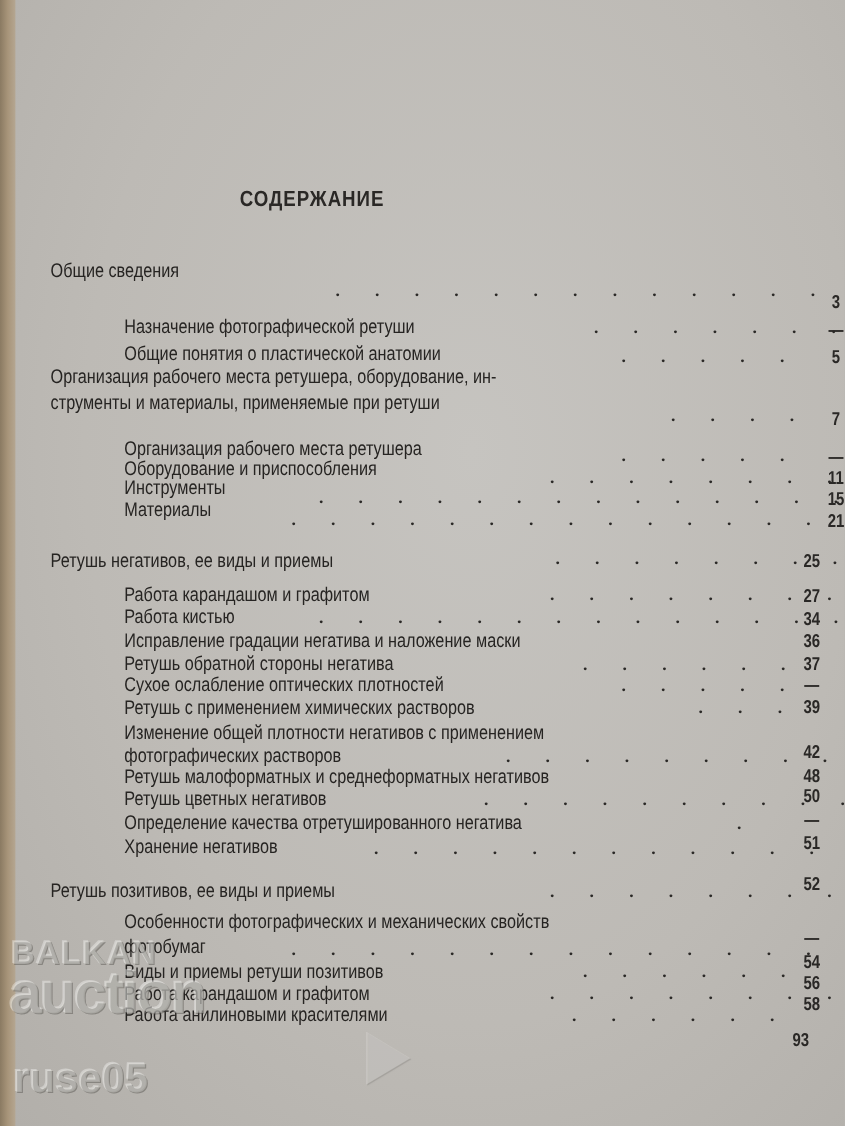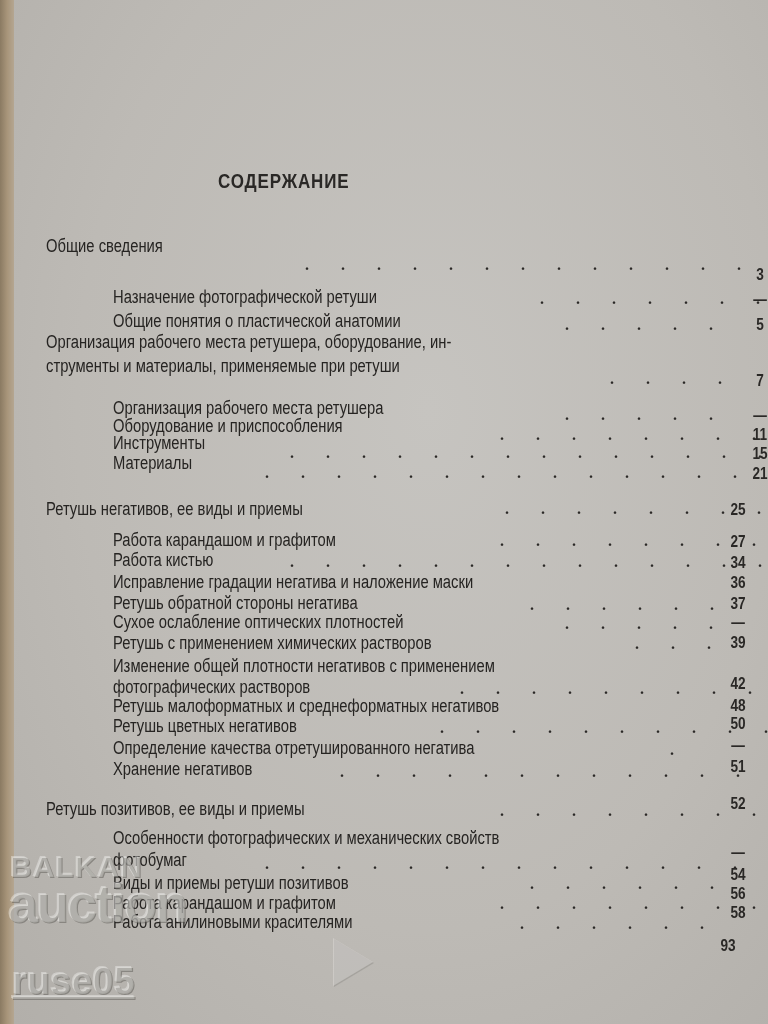--- a/index.html
+++ b/index.html
@@ -44,21 +44,21 @@
       transform: scaleX(0.8);
       color: #2a2826;
     }
     .wm {
       position: absolute; font-family: "Liberation Sans", sans-serif; font-weight: bold;
       color: rgba(230,228,224,0.35);
       text-shadow: 1px 1px 0 rgba(80,78,74,0.45), -1px -1px 0 rgba(255,255,255,0.35);
     }
     .wm-balkan { left: 10px; top: 850px; font-size: 30px; letter-spacing: 1px; }
     .wm-auction { left: 8px; top: 872px; font-size: 54px; letter-spacing: -2px; }
-    .wm-ruse { left: 12px; top: 960px; font-size: 38px; letter-spacing: 0px; text-decoration: underline; }
+    .wm-ruse { left: 12px; top: 960px; font-size: 38px; letter-spacing: 0px; }
     .wm-play {
       position: absolute; left: 333px; top: 938px; width: 0; height: 0;
       border-top: 24px solid transparent; border-bottom: 24px solid transparent;
       border-left: 40px solid rgba(230,228,224,0.4);
       filter: drop-shadow(1px 1px 0 rgba(80,78,74,0.5));
     }
   </style>
 </head>
 <body>
 

